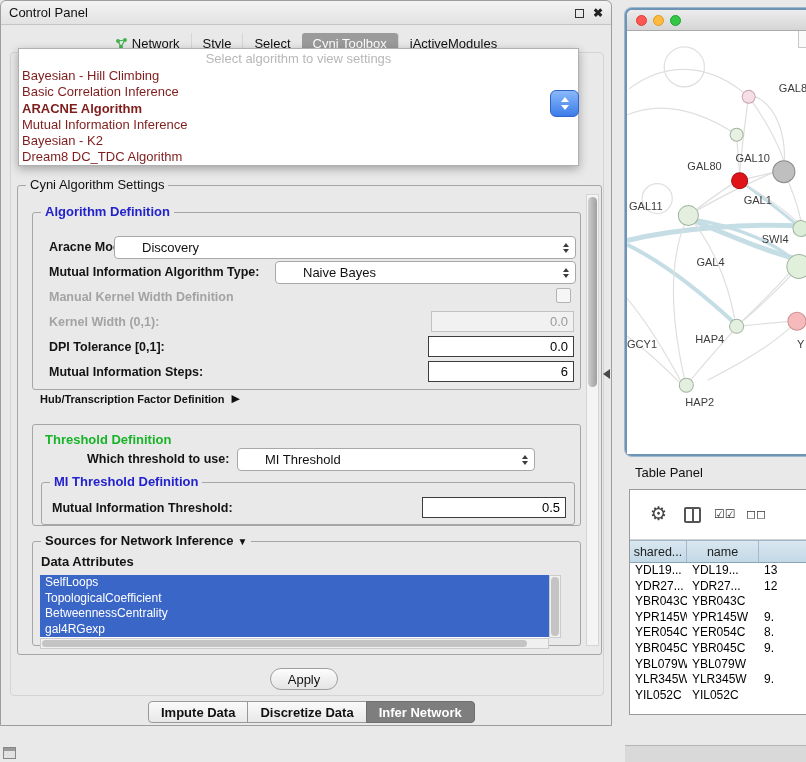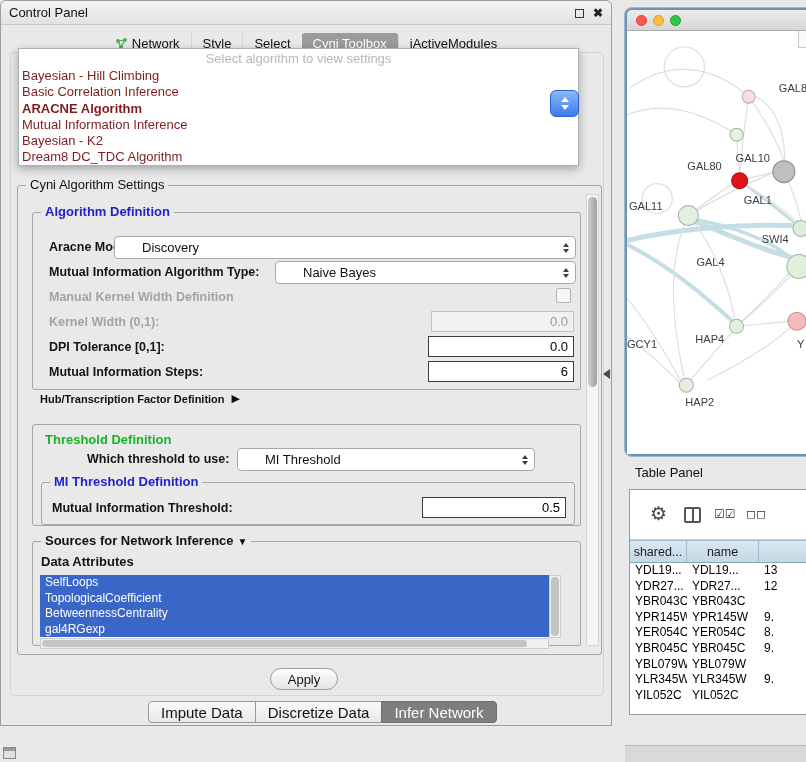--- a/index.html
+++ b/index.html
@@ -115,23 +115,24 @@
 
   .apply-btn {
     position:absolute; left:269px; top:667px; width:68px; height:22px;
     border:1px solid #9f9f9f; border-radius:11px;
     background:linear-gradient(#fdfdfd,#e4e4e4);
     font-size:13px; display:flex; align-items:center; justify-content:center;
   }
 
   .bottom-tabs { position:absolute; left:147px; top:700px; display:flex; height:22px; }
   .btab {
-    padding:0 12px; display:flex; align-items:center; font-size:15px;
+    padding:0 12px; display:flex; align-items:center; font-size:13px;
     background:linear-gradient(#fafafa,#e8e8e8); border:1px solid #989898; margin-left:-1px;
     white-space:nowrap;
+    font-weight:bold;
   }
   .btab:first-child { border-radius:4px 0 0 4px; margin-left:0; }
   .btab:last-child { border-radius:0 4px 4px 0; }
   .btab-selected { background:#7e7e7e; color:#fff; border-color:#6e6e6e; }
 
   .collapse-arrow {
     position:absolute; left:603px; top:369px; width:0; height:0;
     border-top:5px solid transparent; border-bottom:5px solid transparent;
     border-right:7px solid #4a4a4a;
   }

